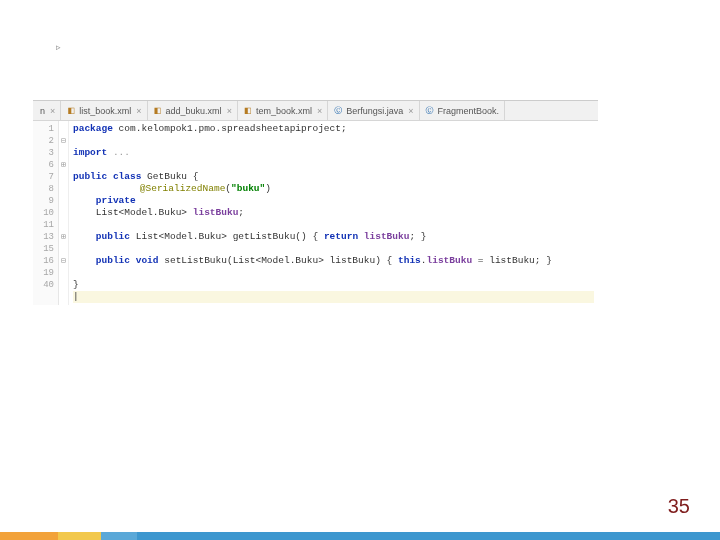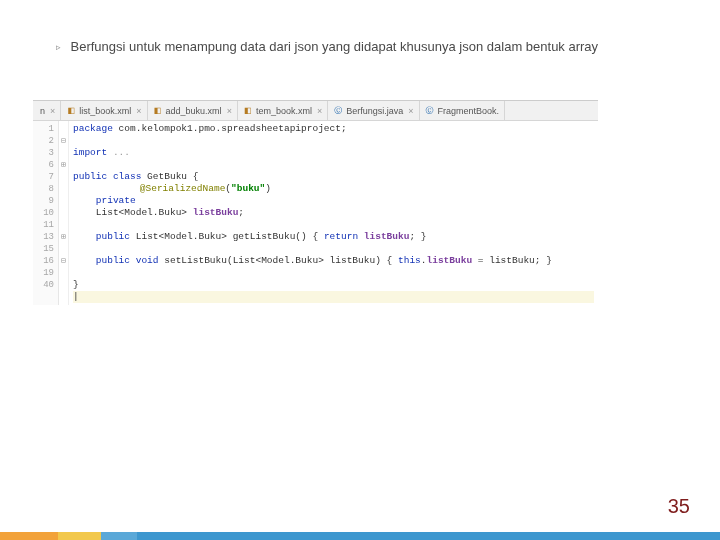--- a/index.html
+++ b/index.html
@@ -95,21 +95,21 @@
   .fold-col div { height: 12px; text-align: center; }
   .code {
     flex: 1;
     font-family: "Consolas","Courier New",monospace;
     font-size: 9.5px;
     line-height: 12px;
     padding: 2px 4px;
     white-space: pre;
     color: #333;
   }
-  .kw { color: #1232b5; font-weight: normal; }
+  .kw { color: #1232b5; font-weight: bold; }
   .ann { color: #808000; padding-left: 44px; }
   .str { color: #008000; font-weight: bold; }
   .type { color: #333; }
   .fld { color: #7a3e9d; font-weight: bold; }
   .mute { color: #999; }
   .hl { background: #faf7e0; display: inline-block; width: 100%; }
   .page-num {
     position: absolute;
     right: 30px;
     bottom: 22px;
@@ -127,21 +127,20 @@
   .f3 { width: 5%; background: #5aa8d8; }
   .f4 { flex: 1; background: #3d97cf; }
 </style>
 </head>
 <body>
 <div class="slide">
 
 
 <div class="bullet-row">
   <span class="triangle">▹</span>
-  <span class="desc">Berfungsi untuk menampung data dari json yang didapat khusunya json dalam bentuk array</span>
 </div>
 
 <div class="ss">
   <div class="tabs">
     <div class="tab">
       <span>n</span>
       <span class="x">×</span>
     </div>
     <div class="tab">
       <span class="icon-sq i-xml">◧</span>

